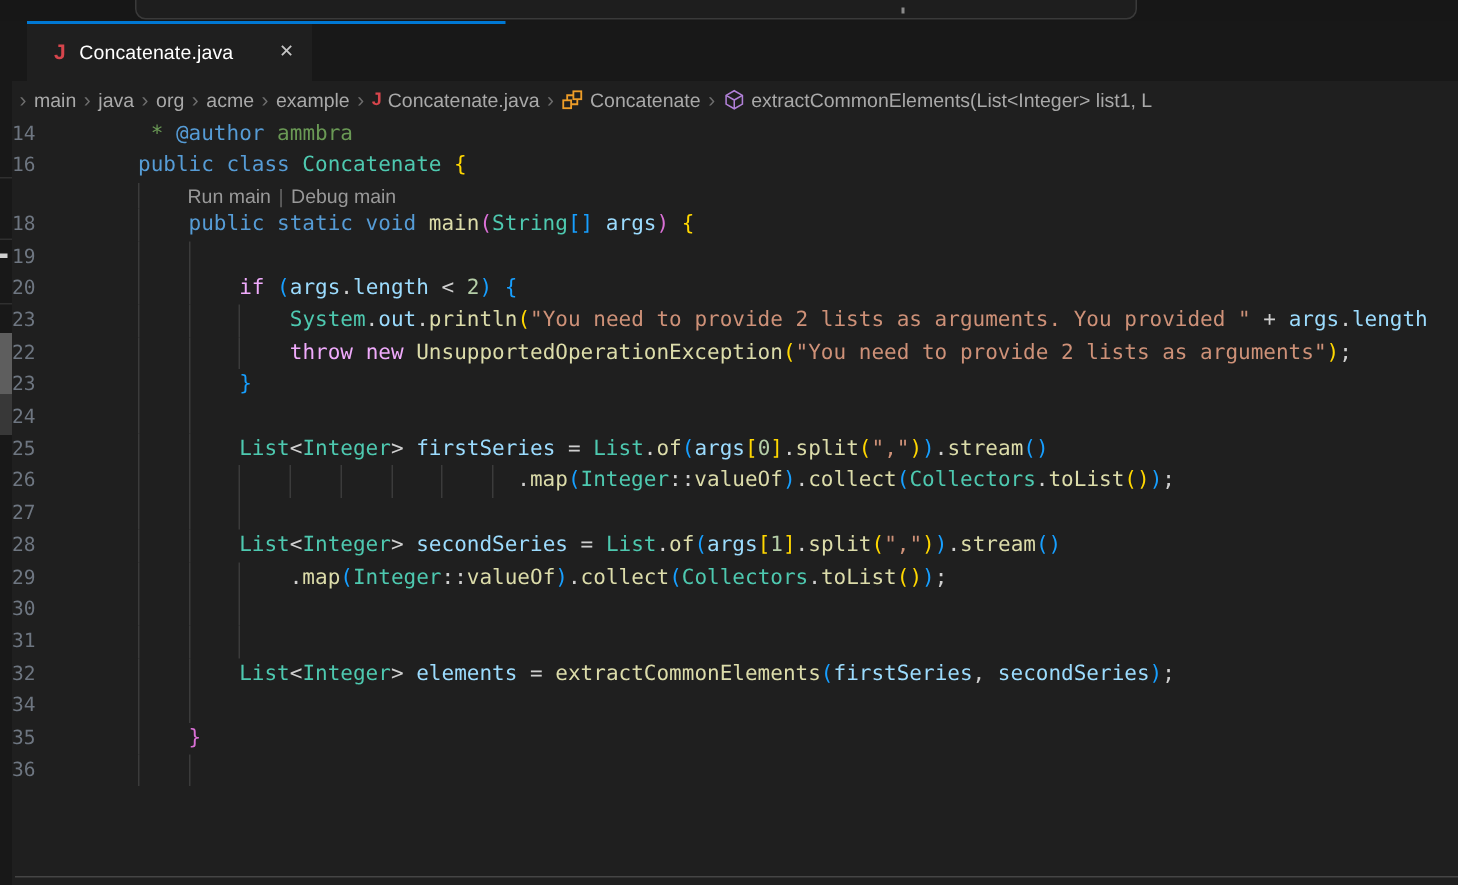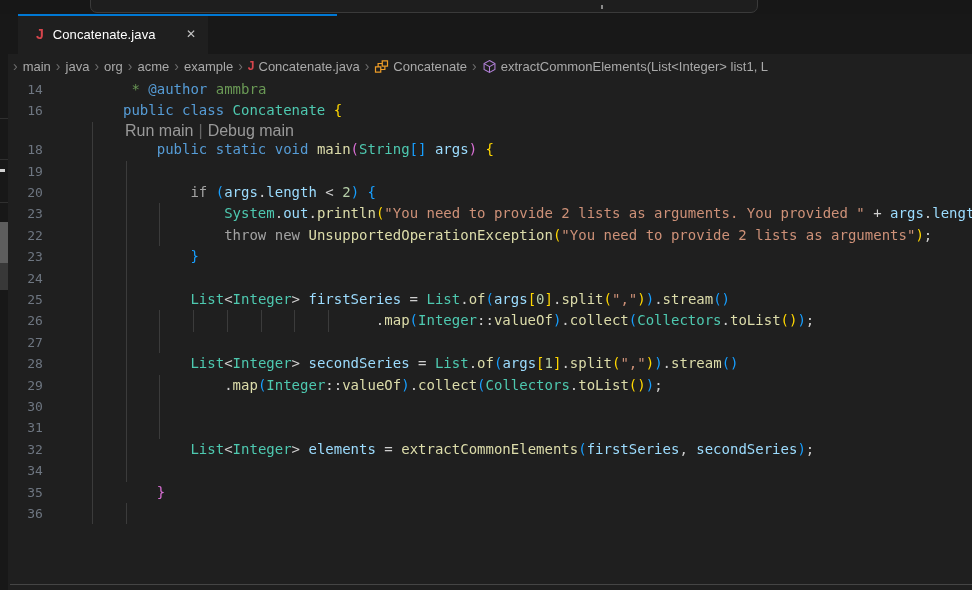--- a/index.html
+++ b/index.html
@@ -39,37 +39,37 @@
     font-size:13px;color:#a9a9a9;
   }
   .crumbs .csep{color:#6e6e6e;font-size:14px;margin:0 5px;}
   .crumbs .citem{display:inline-flex;align-items:center;cursor:pointer;}
   .crumbs .cicon{display:inline-flex;margin-right:4px;}
   .crumbs .jicon{color:#d6454c;font-weight:bold;font-size:12px;font-style:normal;}
   
   .editor{position:absolute;left:8px;right:0;top:78px;bottom:0;background:#1f1f1f;overflow:hidden;padding-top:1px;}
   .row{position:relative;height:21.4px;}
   .row .ln{
-    position:absolute;left:0;top:0;width:54px;text-align:center;
+    position:absolute;left:0;top:0;width:54px;text-align:left;
     color:#6e7681;font-family:"DejaVu Sans Mono", monospace;font-size:13px;line-height:21.4px;
   }
   .row .code{
     position:absolute;left:84px;top:0;white-space:pre;
-    font-family:"DejaVu Sans Mono", monospace;font-size:14px;line-height:21.4px;margin-left:31px;
+    font-family:"DejaVu Sans Mono", monospace;font-size:14px;line-height:21.4px;
   }
   .guide{position:absolute;top:0;bottom:0;width:1px;background:#3b3b3b;}
   .lensrow{position:relative;height:17.5px;}
   .lensrow .lens{
-    position:absolute;left:117px;top:1px;font-size:16px;color:#999999;line-height:16px;
+    position:absolute;left:117px;top:1px;font-size:13px;color:#999999;line-height:16px;
   }
   .lensrow .lens a{color:#999999;text-decoration:none;cursor:pointer;}
   .lensrow .lens .lsep{color:#666;margin:0 5px;}
   .bottomline{position:absolute;left:2px;right:0;top:506px;height:1px;background:#454545;}
   
-  .tk-kw{color:#569CD6}.tk-ctrl{color:#a3a3a3}.tk-type{color:#4EC9B0}.tk-fn{color:#DCDCAA}
+  .tk-kw{color:#569CD6}.tk-ctrl{color:#f0abfc}.tk-type{color:#4EC9B0}.tk-fn{color:#DCDCAA}
   .tk-var{color:#9CDCFE}.tk-str{color:#CE9178}.tk-num{color:#B5CEA8}.tk-cmt{color:#6A9955}
   .tk-doc{color:#569CD6}.tk-pln{color:#cfcfcf}.tk-b1{color:#FFD700}.tk-b2{color:#DA70D6}.tk-b3{color:#179FFF}
 </style>
 </head>
 <body>
 
 <div class="titlebar">
   <div class="cmdcenter">
     <div class="cmdtick"></div>
   </div>

